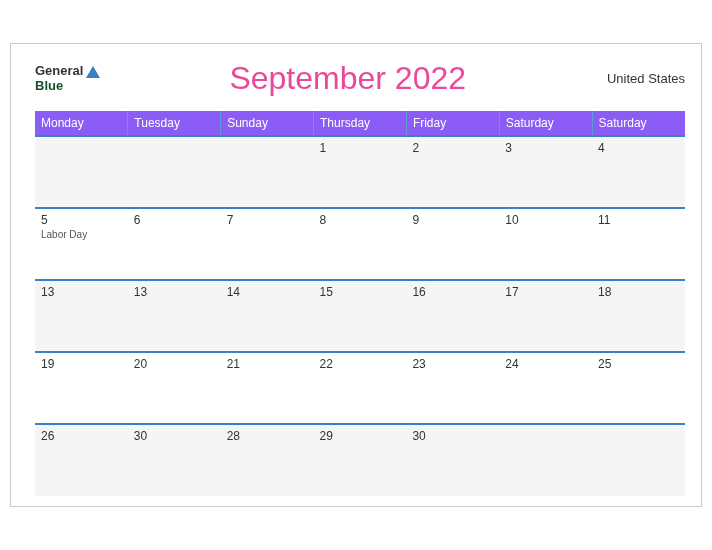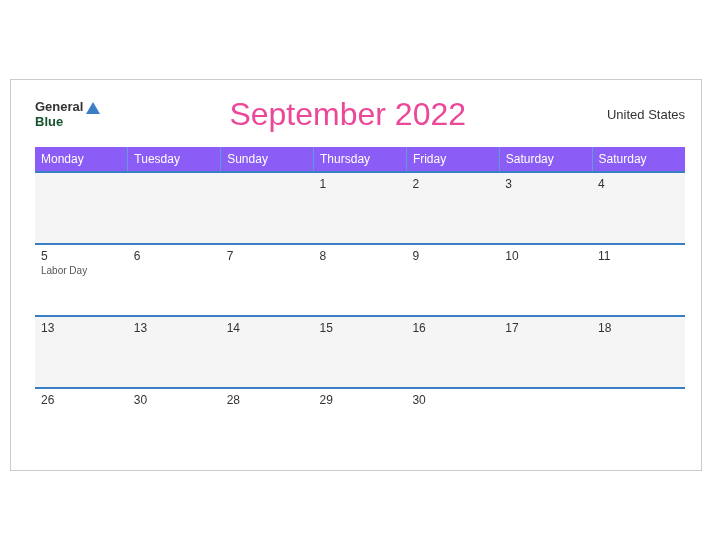--- a/index.html
+++ b/index.html
@@ -200,20 +200,43 @@
           </td>
           <td>
             <span class="day-number">17</span>
           </td>
           <td>
             <span class="day-number">18</span>
           </td>
         </tr>
         <tr>
           <td>
+            <span class="day-number">19</span>
+          </td>
+          <td>
+            <span class="day-number">20</span>
+          </td>
+          <td>
+            <span class="day-number">21</span>
+          </td>
+          <td>
+            <span class="day-number">22</span>
+          </td>
+          <td>
+            <span class="day-number">23</span>
+          </td>
+          <td>
+            <span class="day-number">24</span>
+          </td>
+          <td>
+            <span class="day-number">25</span>
+          </td>
+        </tr>
+        <tr>
+          <td>
             <span class="day-number">26</span>
           </td>
           <td>
             <span class="day-number">30</span>
           </td>
           <td>
             <span class="day-number">28</span>
           </td>
           <td>
             <span class="day-number">29</span>

